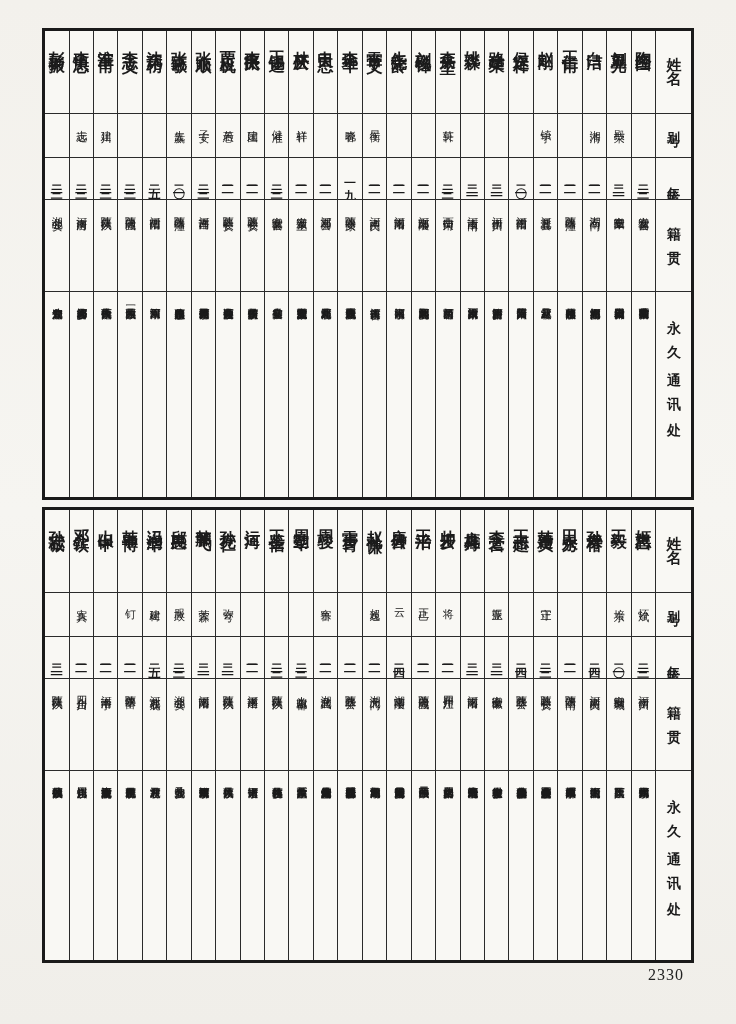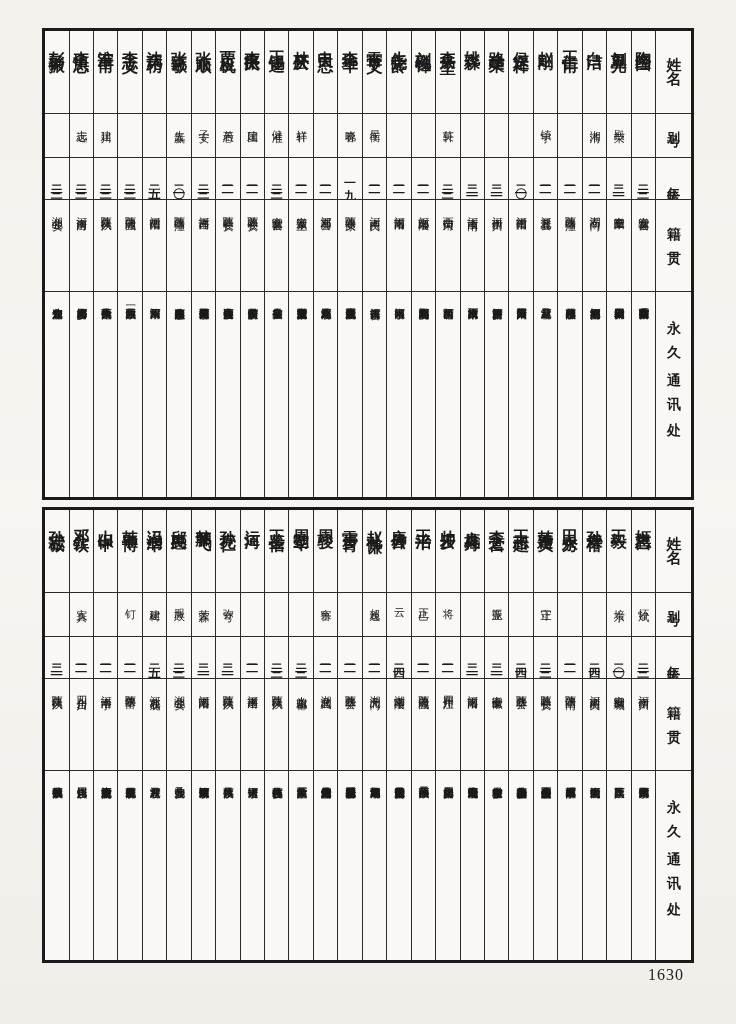--- a/index.html
+++ b/index.html
@@ -1007,14 +1007,14 @@
     <div class="cell c-origin">
             <span class="vt">陕西扶风</span>
           </div>
     <div class="cell c-addr">
             <span class="vt">陕西扶风召公镇世德成</span>
           </div>
   </div>
 </div>
 
   </div>
-  <div class="pagenum">1630</div>
+  <div class="pagenum">2330</div>
 </div>
 
 </body></html>

